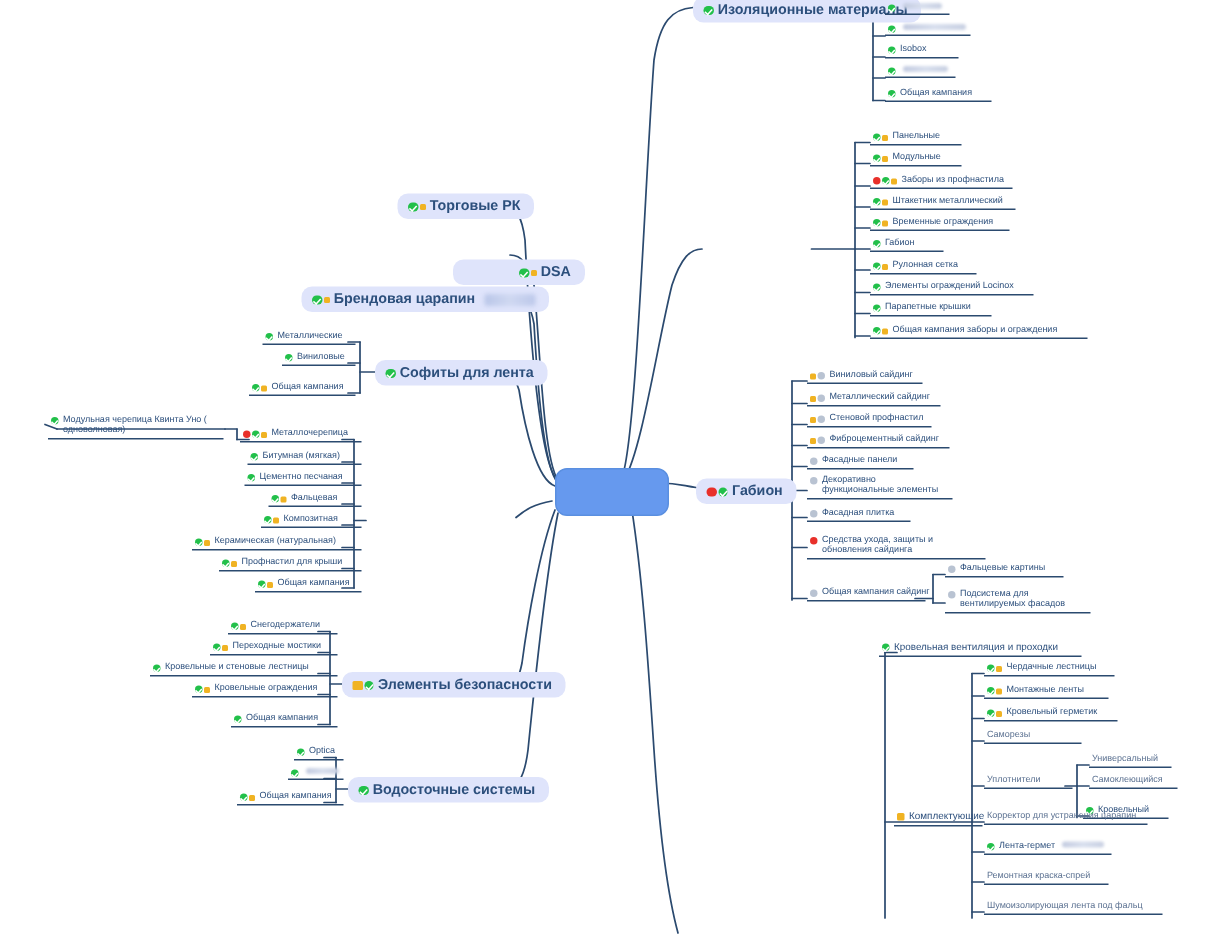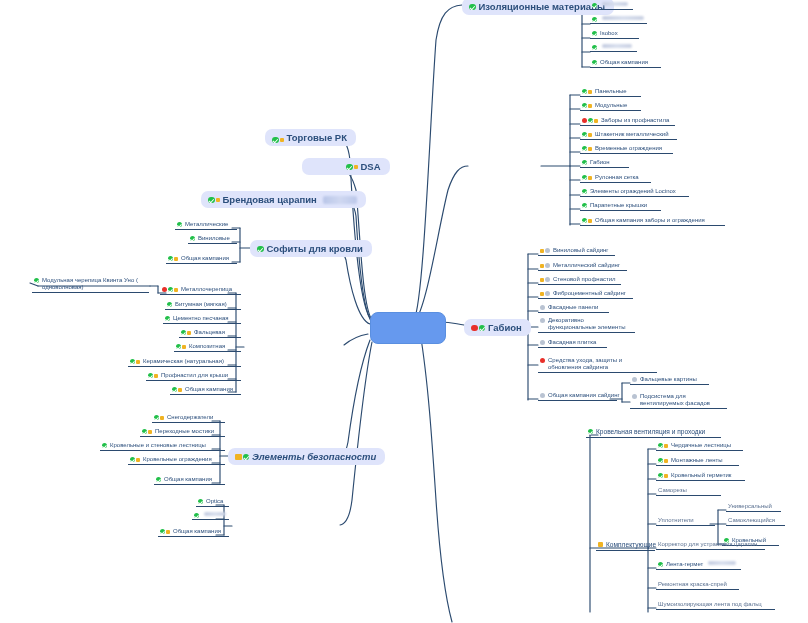--- a/index.html
+++ b/index.html
@@ -418,50 +418,50 @@
     <span class="lbl">Лента-гермет</span>
     <span class="blur" style="width:28px;"></span>
   </div>
   <div class="node leaf grey" style="left:656px;top:581px;border-bottom:1px solid #2b4a6f;width:78px;">
     <span class="lbl">Ремонтная краска-спрей</span>
   </div>
   <div class="node leaf grey" style="left:656px;top:601px;border-bottom:1px solid #2b4a6f;width:114px;">
     <span class="lbl">Шумоизолирующая лента под фальц</span>
   </div>
 
-  <div class="node pill" style="left:265px;top:129px;align-items:flex-end;">
+  <div class="node pill" style="left:265px;top:129px;">
     <span class="badges">
       <i class="dot d-g sz-l chk"></i>
       <i class="dot d-y sz-s sq"></i>
     </span>
     <span class="lbl">Торговые РК</span>
   </div>
 
-  <div class="node pill" style="left:302px;top:158px;padding-left:44px;">
+  <div class="node pill" style="left:302px;top:173px;padding-left:44px;">
     <span class="badges">
       <i class="dot d-g sz-l chk"></i>
       <i class="dot d-y sz-s sq"></i>
     </span>
     <span class="lbl">DSA</span>
   </div>
 
   <div class="node pill" style="left:201px;top:191px;">
     <span class="badges">
       <i class="dot d-g sz-l chk"></i>
       <i class="dot d-y sz-s sq"></i>
     </span>
     <span class="lbl">Брендовая царапин</span>
     <span class="blur2" style="width:34px;height:8px;"></span>
   </div>
 
   <div class="node pill" style="left:250px;top:240px;">
     <span class="badges">
       <i class="dot d-g sz-l chk"></i>
     </span>
-    <span class="lbl">Софиты для кровли</span>
+    <span class="lbl">Софиты для лента</span>
   </div>
   <div class="node leaf" style="left:175px;top:221px;border-bottom:1px solid #2b4a6f;width:57px;">
     <span class="badges">
         <i class="dot d-g sz-m chk"></i>
       </span>
     <span class="lbl">Металлические</span>
   </div>
   <div class="node leaf" style="left:188px;top:235px;border-bottom:1px solid #2b4a6f;width:44px;">
     <span class="badges">
         <i class="dot d-g sz-m chk"></i>
@@ -532,21 +532,21 @@
     <span class="lbl">Профнастил для крыши</span>
   </div>
   <div class="node leaf" style="left:170px;top:386px;border-bottom:1px solid #2b4a6f;width:66px;">
     <span class="badges">
         <i class="dot d-g sz-m chk"></i>
         <i class="dot d-y sz-s sq"></i>
       </span>
     <span class="lbl">Общая кампания</span>
   </div>
 
-  <div class="node pill" style="left:228px;top:448px;font-style:italic;">
+  <div class="node pill" style="left:228px;top:448px;">
     <span class="badges">
       <i class="dot d-y sz-l sq"></i>
       <i class="dot d-g sz-l chk"></i>
     </span>
     <span class="lbl">Элементы безопасности</span>
   </div>
 
   <div class="node leaf" style="left:152px;top:414px;border-bottom:1px solid #2b4a6f;width:68px;">
     <span class="badges">
         <i class="dot d-g sz-m chk"></i>
@@ -574,20 +574,26 @@
       </span>
     <span class="lbl">Кровельные ограждения</span>
   </div>
   <div class="node leaf" style="left:154px;top:476px;border-bottom:1px solid #2b4a6f;width:66px;">
     <span class="badges">
         <i class="dot d-g sz-m chk"></i>
       </span>
     <span class="lbl">Общая кампания</span>
   </div>
 
+  <div class="node pill" style="left:232px;top:518px;">
+    <span class="badges">
+      <i class="dot d-g sz-l chk"></i>
+    </span>
+    <span class="lbl">Водосточные системы</span>
+  </div>
 
   <div class="node leaf" style="left:196px;top:498px;border-bottom:1px solid #2b4a6f;width:28px;">
     <span class="badges">
         <i class="dot d-g sz-m chk"></i>
       </span>
     <span class="lbl">Optica</span>
   </div>
   <div class="node leaf" style="left:192px;top:512px;border-bottom:1px solid #2b4a6f;width:32px;">
     <span class="badges">
         <i class="dot d-g sz-m chk"></i>

